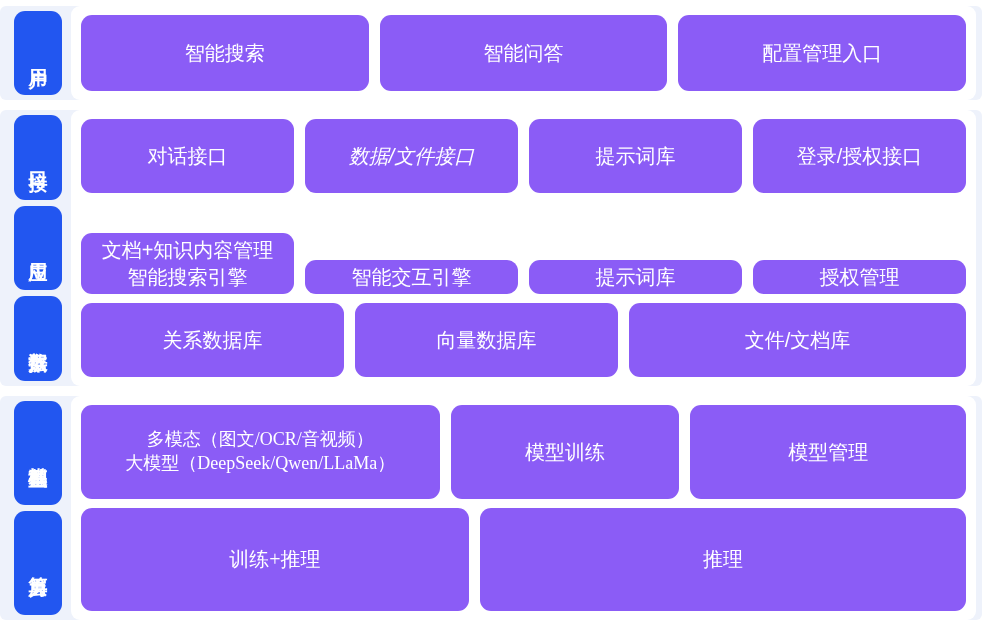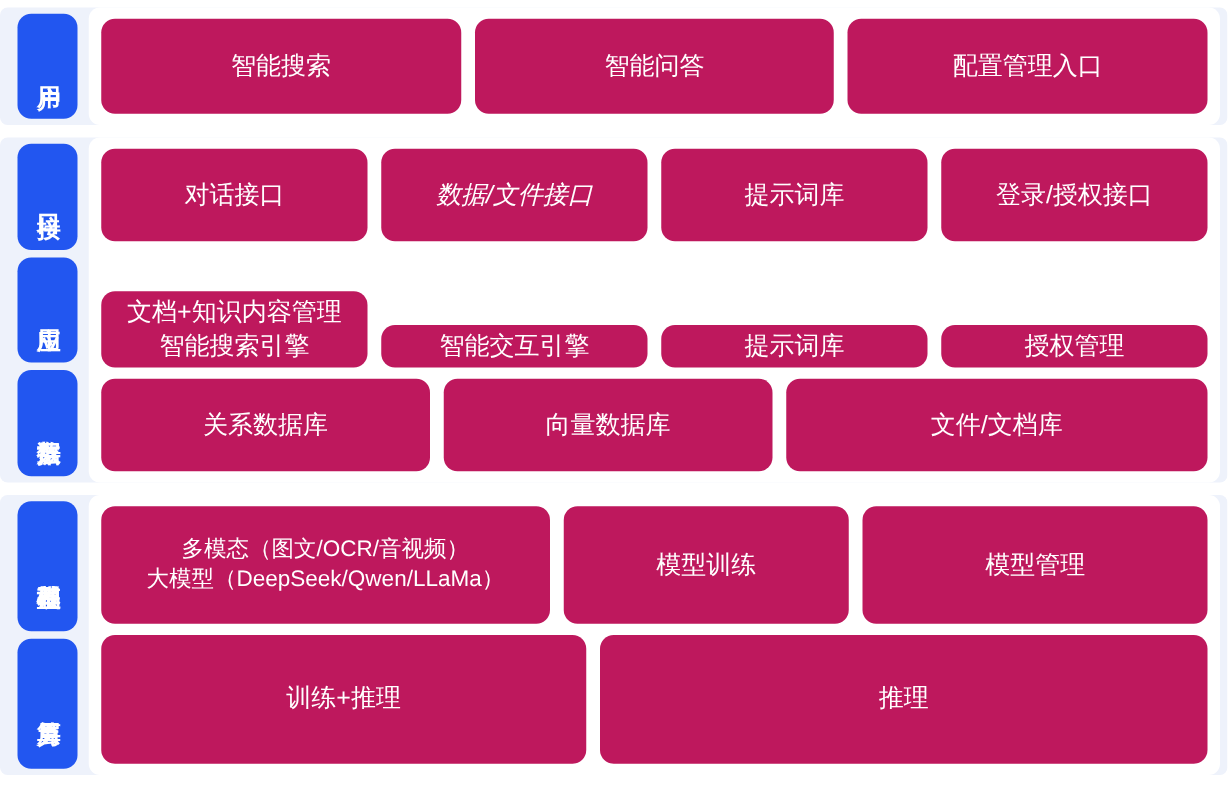--- a/index.html
+++ b/index.html
@@ -26,21 +26,21 @@
   .band {
     display: flex;
     align-items: stretch;
     gap: 9px;
     padding: 0 6px 0 14px;
     background: #eef2fb;
     border-radius: 6px;
   }
   .band-user    { height: 94px; }
   .band-middle  { height: 276px; }
-  .band-bottom  { height: 224px; }
+  .band-bottom  { height: 224px; font-family: Liberation Serif, serif; }
 
   
   .rail {
     flex: 0 0 48px;
     display: flex;
     flex-direction: column;
     gap: 6px;
     padding: 5px 0;
   }
   .rail-chip {
@@ -76,21 +76,21 @@
 
   .row {
     display: flex;
     gap: 11px;
     flex: 1 1 auto;
     min-height: 0;
   }
 
   
   .box {
-    background: #be185d;
+    background: #8b5cf6;
     border-radius: 11px;
     color: #ffffff;
     display: flex;
     align-items: center;
     justify-content: center;
     text-align: center;
     font-size: 20px;
     line-height: 1.32;
     padding: 4px 8px;
     min-width: 0;

